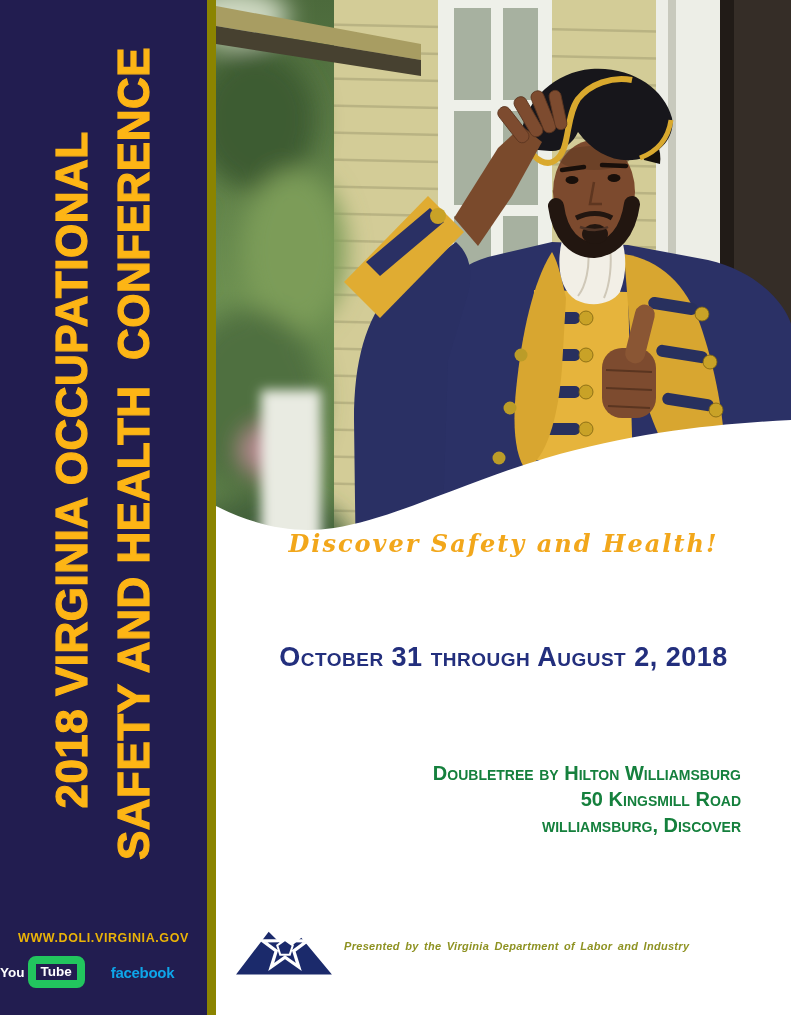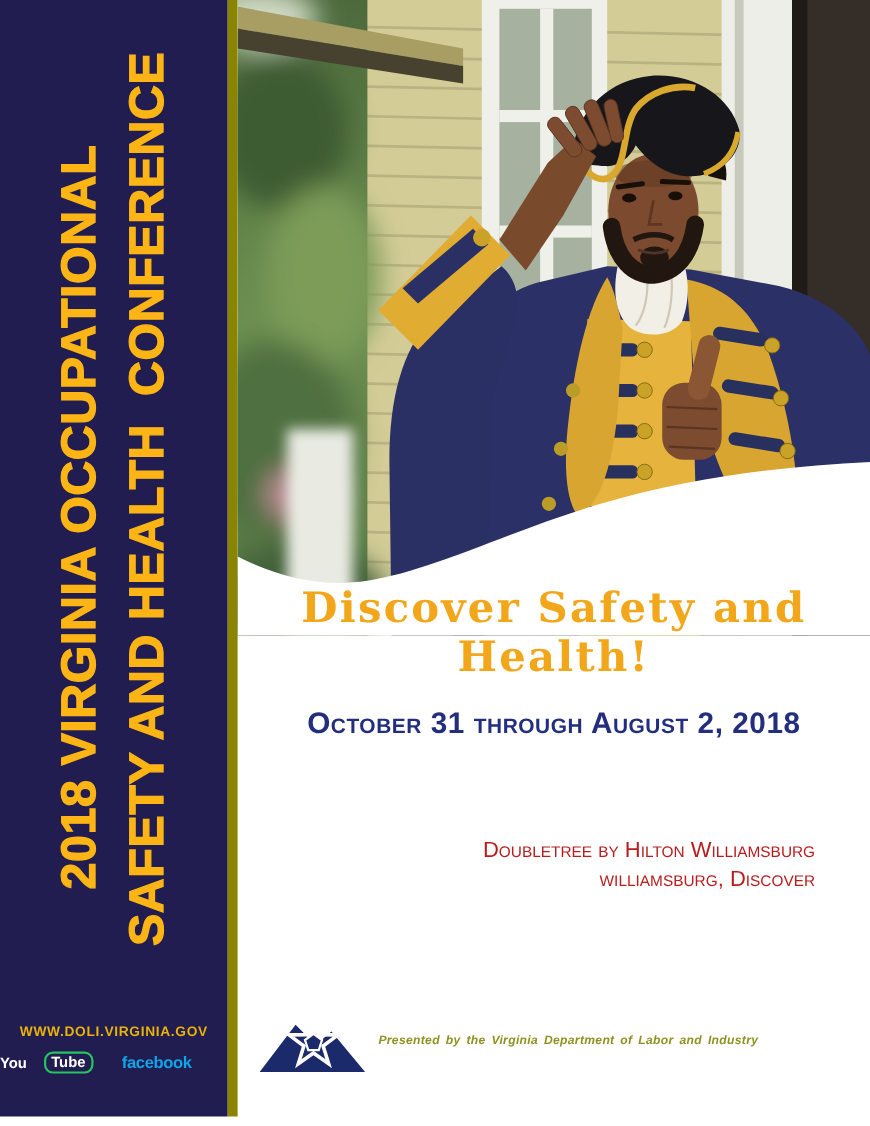--- a/index.html
+++ b/index.html
@@ -20,41 +20,41 @@
   .vline { white-space:pre; line-height:62px; }
   .website {
     position:absolute; left:0; top:931px; width:207px; text-align:center;
     color:#eab308; font-size:12.5px; font-weight:bold; letter-spacing:0.6px;
   }
   .social {
     position:absolute; left:0; top:956px; width:207px;
     display:flex; justify-content:flex-start; align-items:center; gap:26px;
   }
   .yt { display:inline-flex; align-items:center; color:#fff; font-weight:bold; font-size:13.5px; }
-  .yt .tube { display:inline-block; margin-left:15px; padding:0 5px 1px 5px; border:2px solid #22c55e; border-radius:8px; }
+  .yt .tube { display:inline-block; margin-left:3px; padding:0 5px 1px 5px; border:8px solid #22c55e; border-radius:8px; }
   .fb { color:#0ea5e9; font-weight:bold; font-size:15px; letter-spacing:-0.3px; }
 
   
   .main  { position:absolute; left:216px; top:0; width:575px; height:1024px; }
   .photo { position:absolute; left:0; top:0; width:575px; height:578px; }
   .photo svg { display:block; width:100%; height:100%; }
   .tagline {
     position:absolute; left:0; top:529px; width:100%; box-sizing:border-box; 
-    text-align:center; font-family:"DejaVu Serif", serif; font-weight:bold;
-    font-size:38px; letter-spacing:2px; color:#f2a71b;
+    text-align:center; font-family:"DejaVu Serif", serif; font-style:italic; font-weight:bold;
+    font-size:24px; letter-spacing:2px; color:#f2a71b;
   }
   .dates {
     position:absolute; left:0; top:642px; width:100%; text-align:center;
     font-variant:small-caps; font-weight:bold; font-size:27px; letter-spacing:0.5px;
     color:#232f7d;
   }
   .venue {
     position:absolute; right:50px; top:760px; text-align:right;
-    font-variant:small-caps; font-weight:normal; font-size:20px; line-height:26px;
-    color:#b91c1c;
+    font-variant:small-caps; font-weight:bold; font-size:20px; line-height:26px;
+    color:#15803d;
   }
   .doli-logo { position:absolute; left:18px; top:914px; width:102px; height:66px; }
   .presented {
     position:absolute; left:128px; top:940px; width:430px;
     font-style:italic; font-weight:bold; font-size:11px; letter-spacing:0.3px;
     word-spacing:2px; color:#8e9222;
   }
 </style>
 </head>
 <body>
@@ -223,20 +223,21 @@
         <path d="M0,578 L0,506 C40,526 78,534 118,528 C180,518 248,482 330,458 C420,432 500,424 575,420 L575,578 Z" fill="#ffffff"></path>
       </svg>
     </div>
 
     <div class="tagline">Discover Safety and Health!</div>
 
     <div class="dates">October 31 through August 2, 2018</div>
 
     <div class="venue">
       <div>Doubletree by Hilton Williamsburg</div>
+      <div>50 Kingsmill Road</div>
       <div>williamsburg, Discover</div>
     </div>
 
     <svg class="doli-logo" viewBox="0 0 100 62">
       <polygon points="2,58 34,16 52,34 66,22 96,58" fill="#1b2a6b"></polygon>
       <path d="M50,9 L55.3,24.7 L71.9,24.9 L58.6,34.8 L63.5,50.6 L50,41 L36.5,50.6 L41.4,34.8 L28.1,24.9 L44.7,24.7 Z" fill="none" stroke="#ffffff" stroke-width="3.2" stroke-linejoin="miter"></path>
       <path d="M50,24 L57.6,29.5 L54.7,38.5 L45.3,38.5 L42.4,29.5 Z" fill="#1b2a6b" stroke="#ffffff" stroke-width="2"></path>
     </svg>
 
     <div class="presented">Presented by the Virginia Department of Labor and Industry</div>

